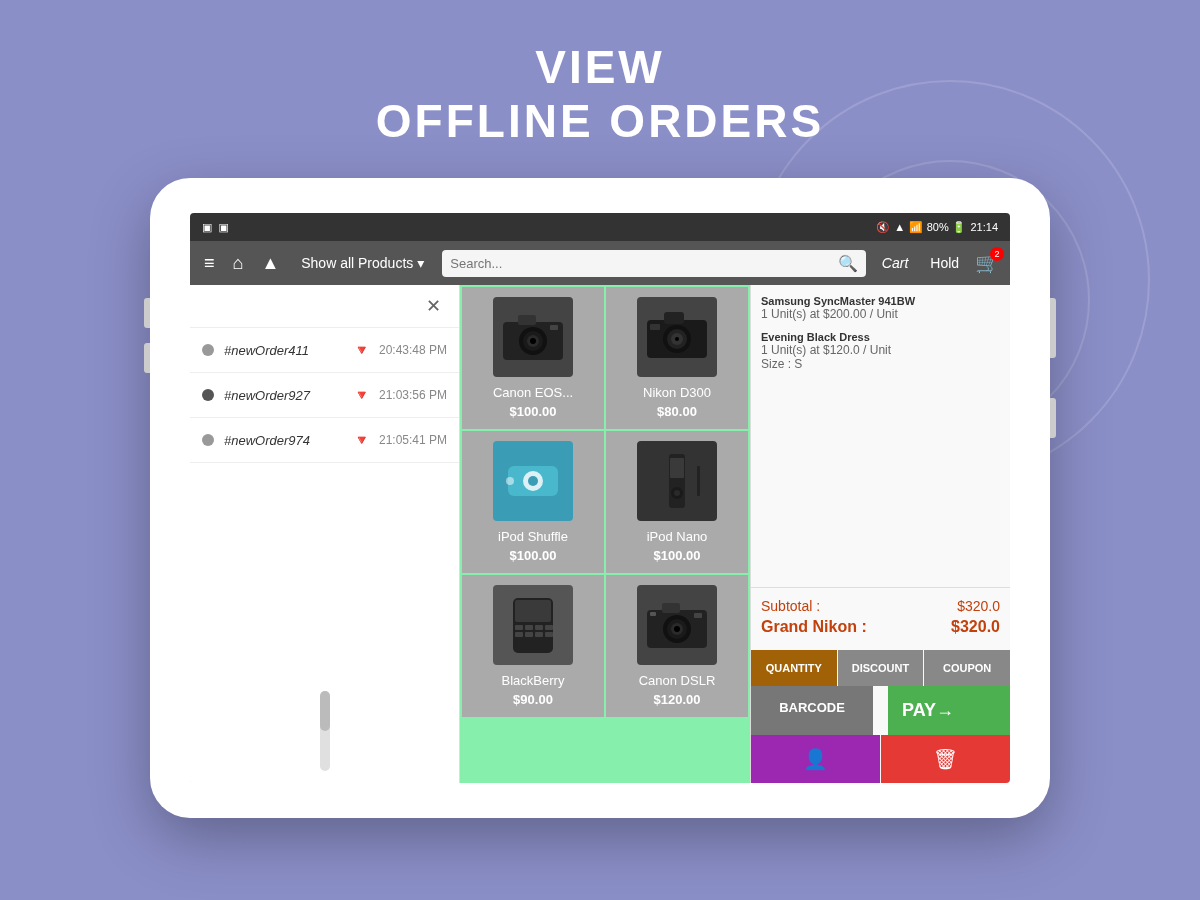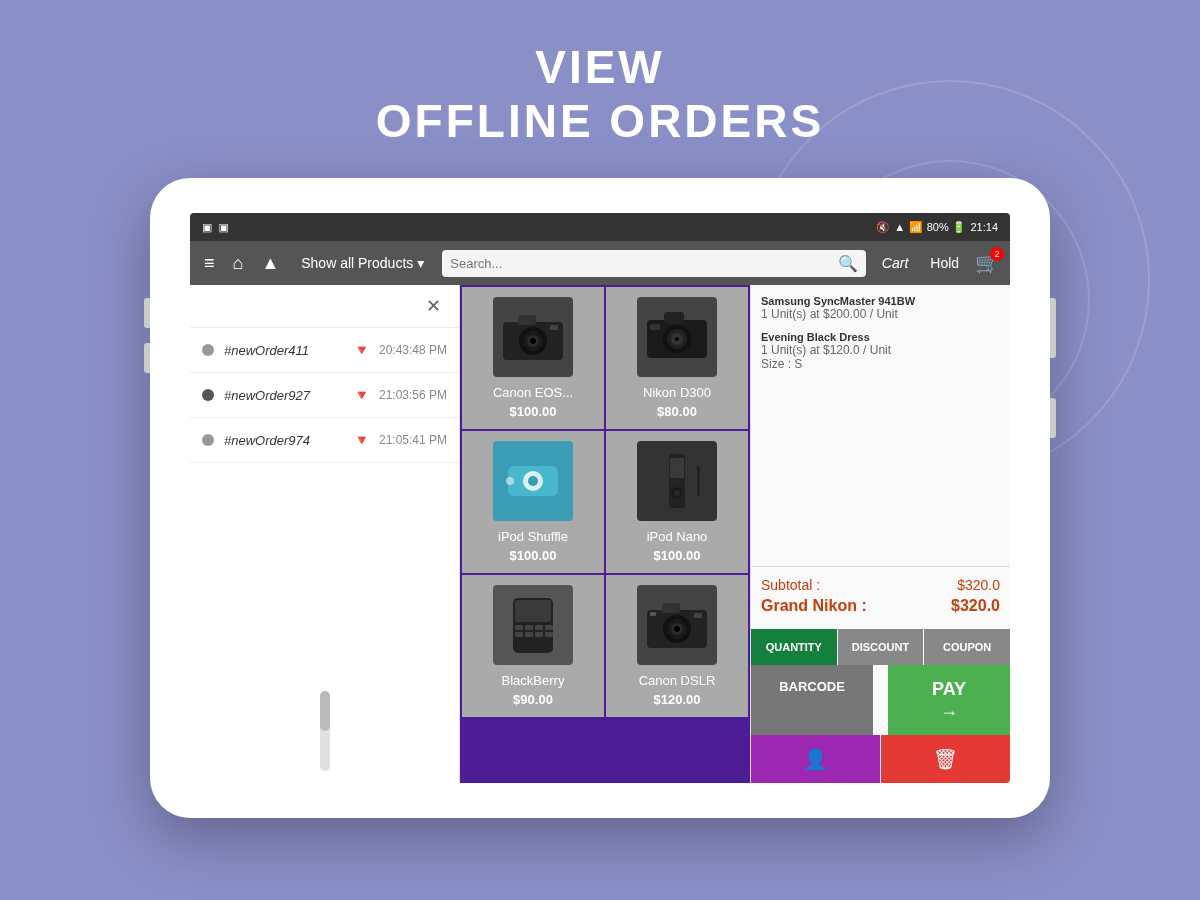--- a/index.html
+++ b/index.html
@@ -284,21 +284,21 @@
     .scroll-thumb {
       width: 10px;
       height: 40px;
       background: #bbb;
       border-radius: 5px;
     }
 
     
     .products-section {
       flex: 1;
-      background: #4c1d95;
+      background: #86efac;
       overflow-y: auto;
       display: grid;
       grid-template-columns: 1fr 1fr;
       gap: 2px;
       padding: 2px;
       align-content: start;
     }
     .product-card {
       background: #aaa;
       display: flex;
@@ -377,21 +377,21 @@
       gap: 1px;
     }
     .action-btn {
       padding: 12px 4px;
       text-align: center;
       font-size: 11px;
       font-weight: 600;
       cursor: pointer;
       color: white;
     }
-    .btn-quantity { background: #15803d; }
+    .btn-quantity { background: #a16207; }
     .btn-discount { background: #888; }
     .btn-coupon { background: #888; }
     .bottom-actions {
       display: grid;
       grid-template-columns: 1fr 1fr;
       gap: 15px;
     }
     .btn-barcode {
       background: #777;
       color: white;
@@ -403,21 +403,21 @@
     }
     .btn-pay {
       background: #4CAF50;
       color: white;
       text-align: center;
       padding: 14px;
       font-size: 18px;
       font-weight: 700;
       cursor: pointer;
       display: flex;
-      flex-direction: column;
+      flex-direction: row;
       align-items: center;
     }
     .extra-actions {
       display: grid;
       grid-template-columns: 1fr 1fr;
       gap: 1px;
     }
     .btn-customer {
       background: #9c27b0;
       color: white;

